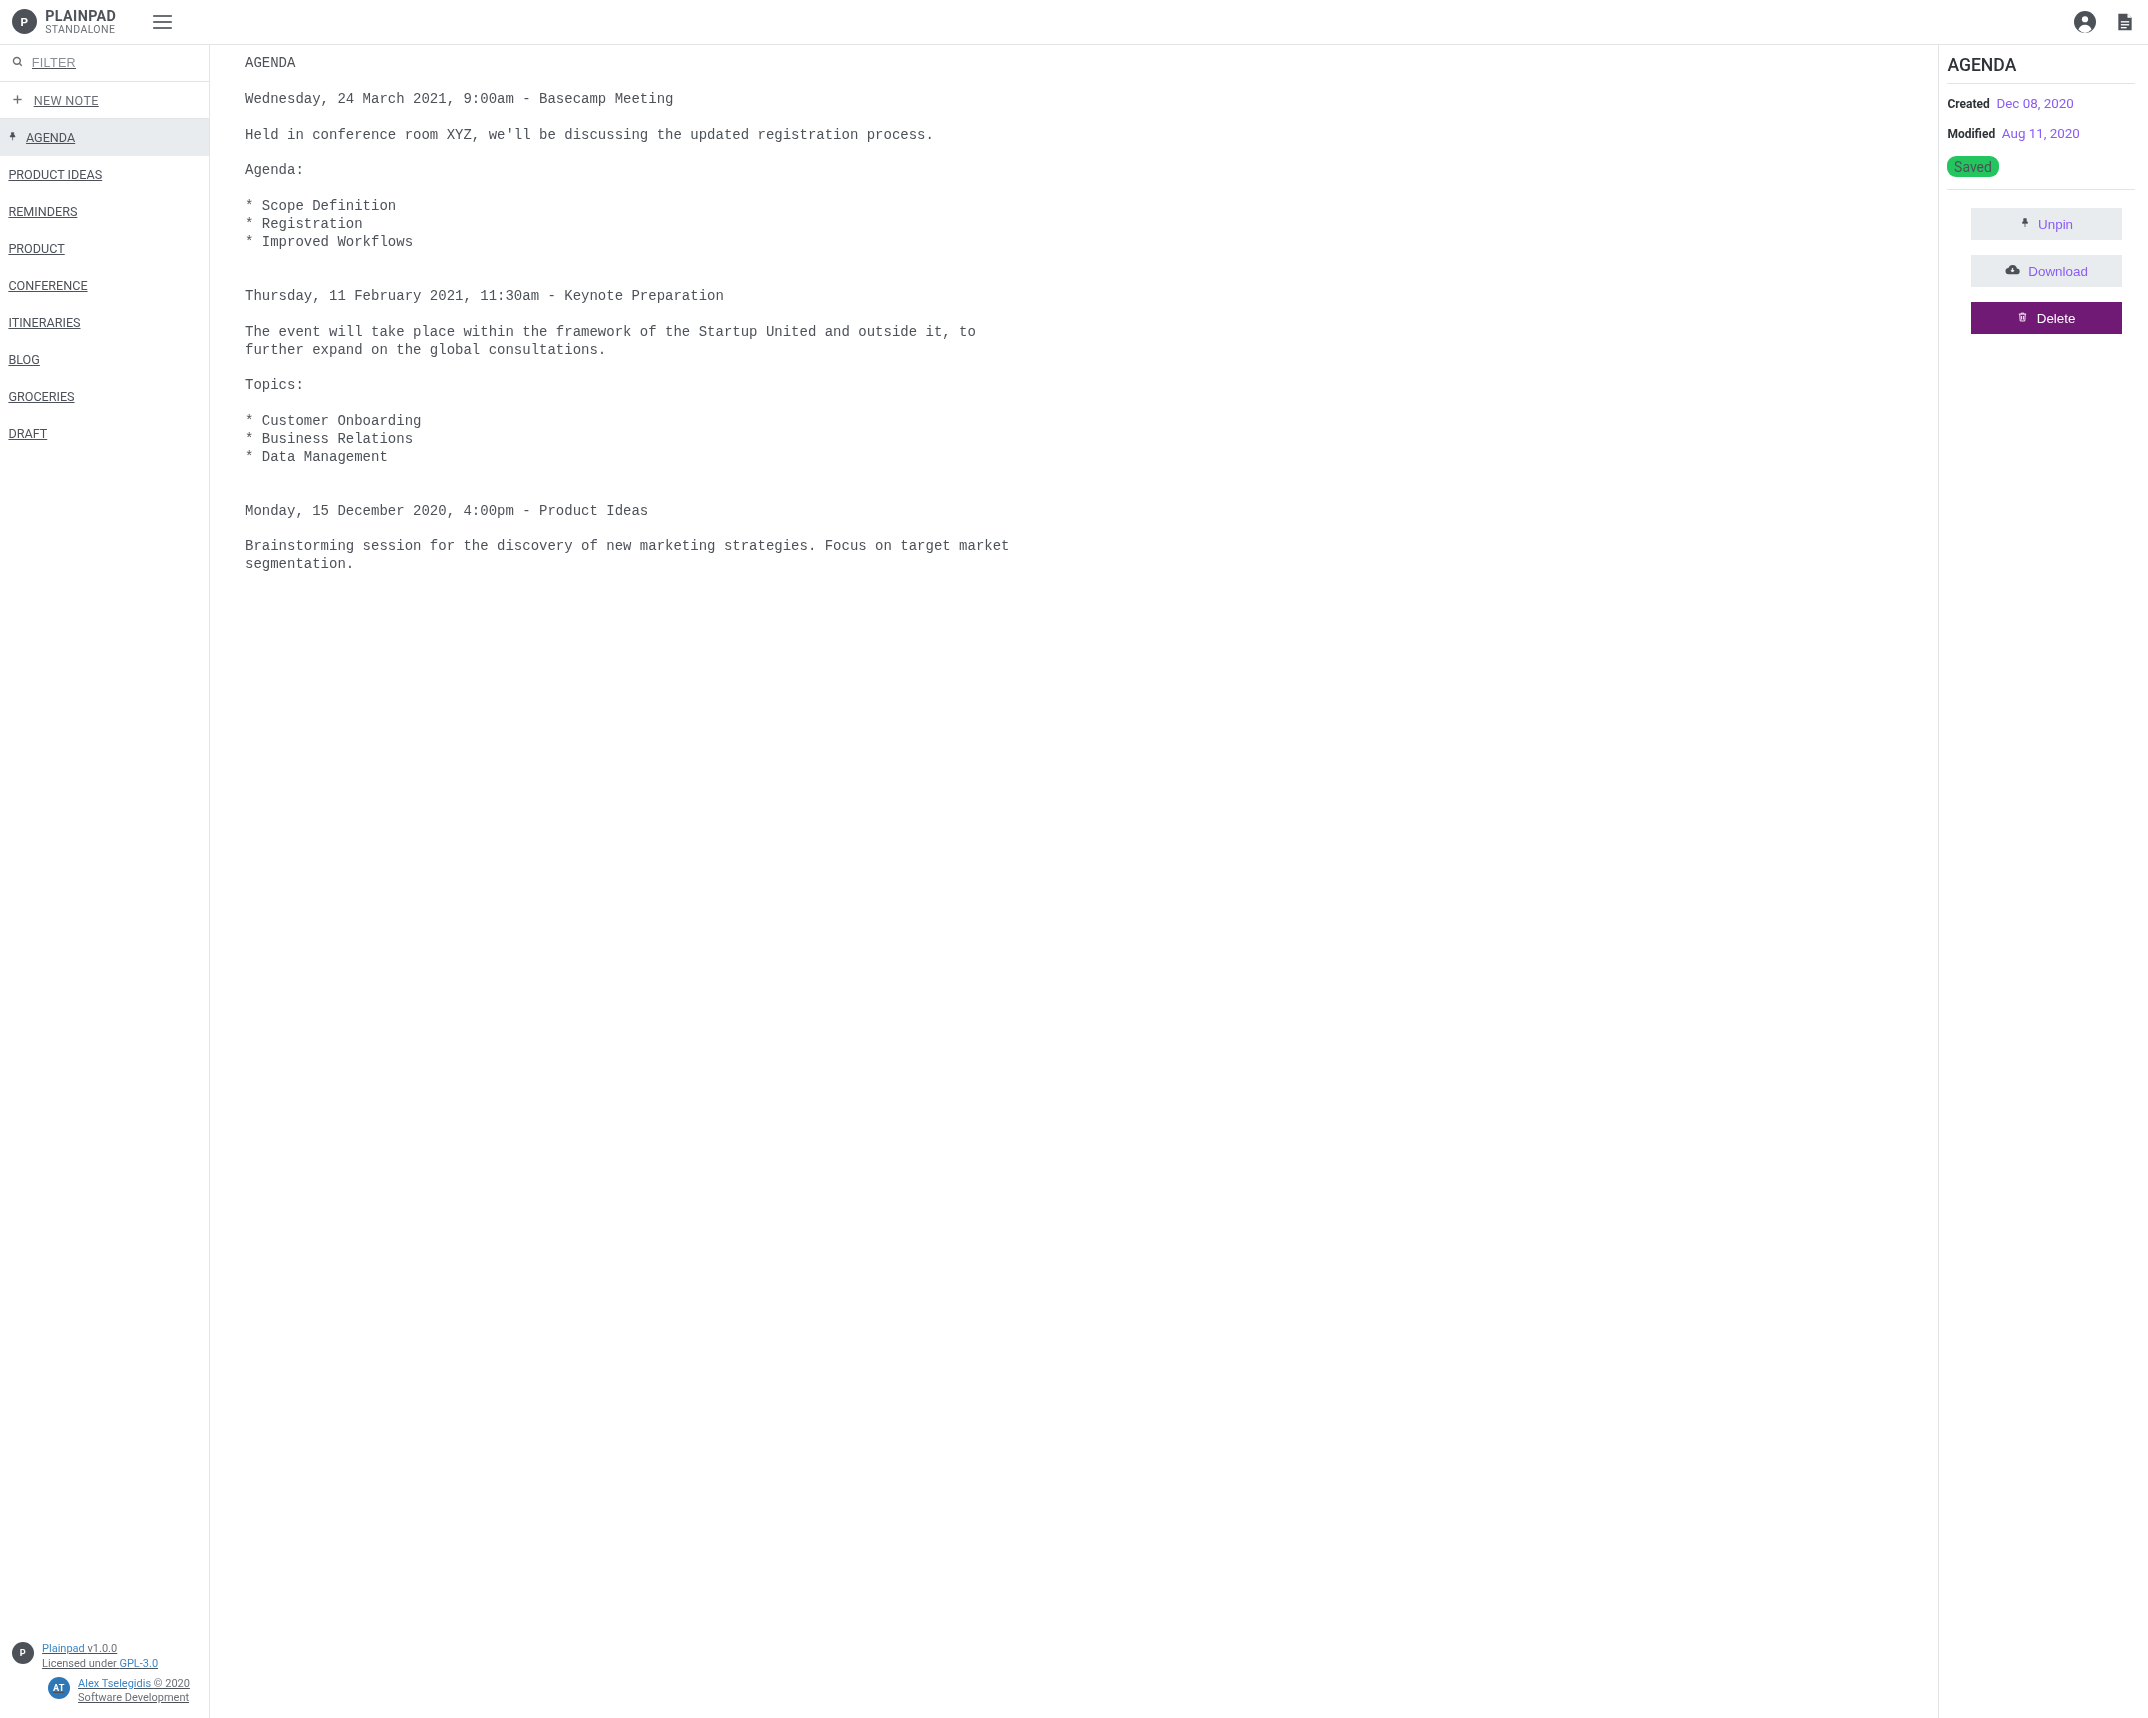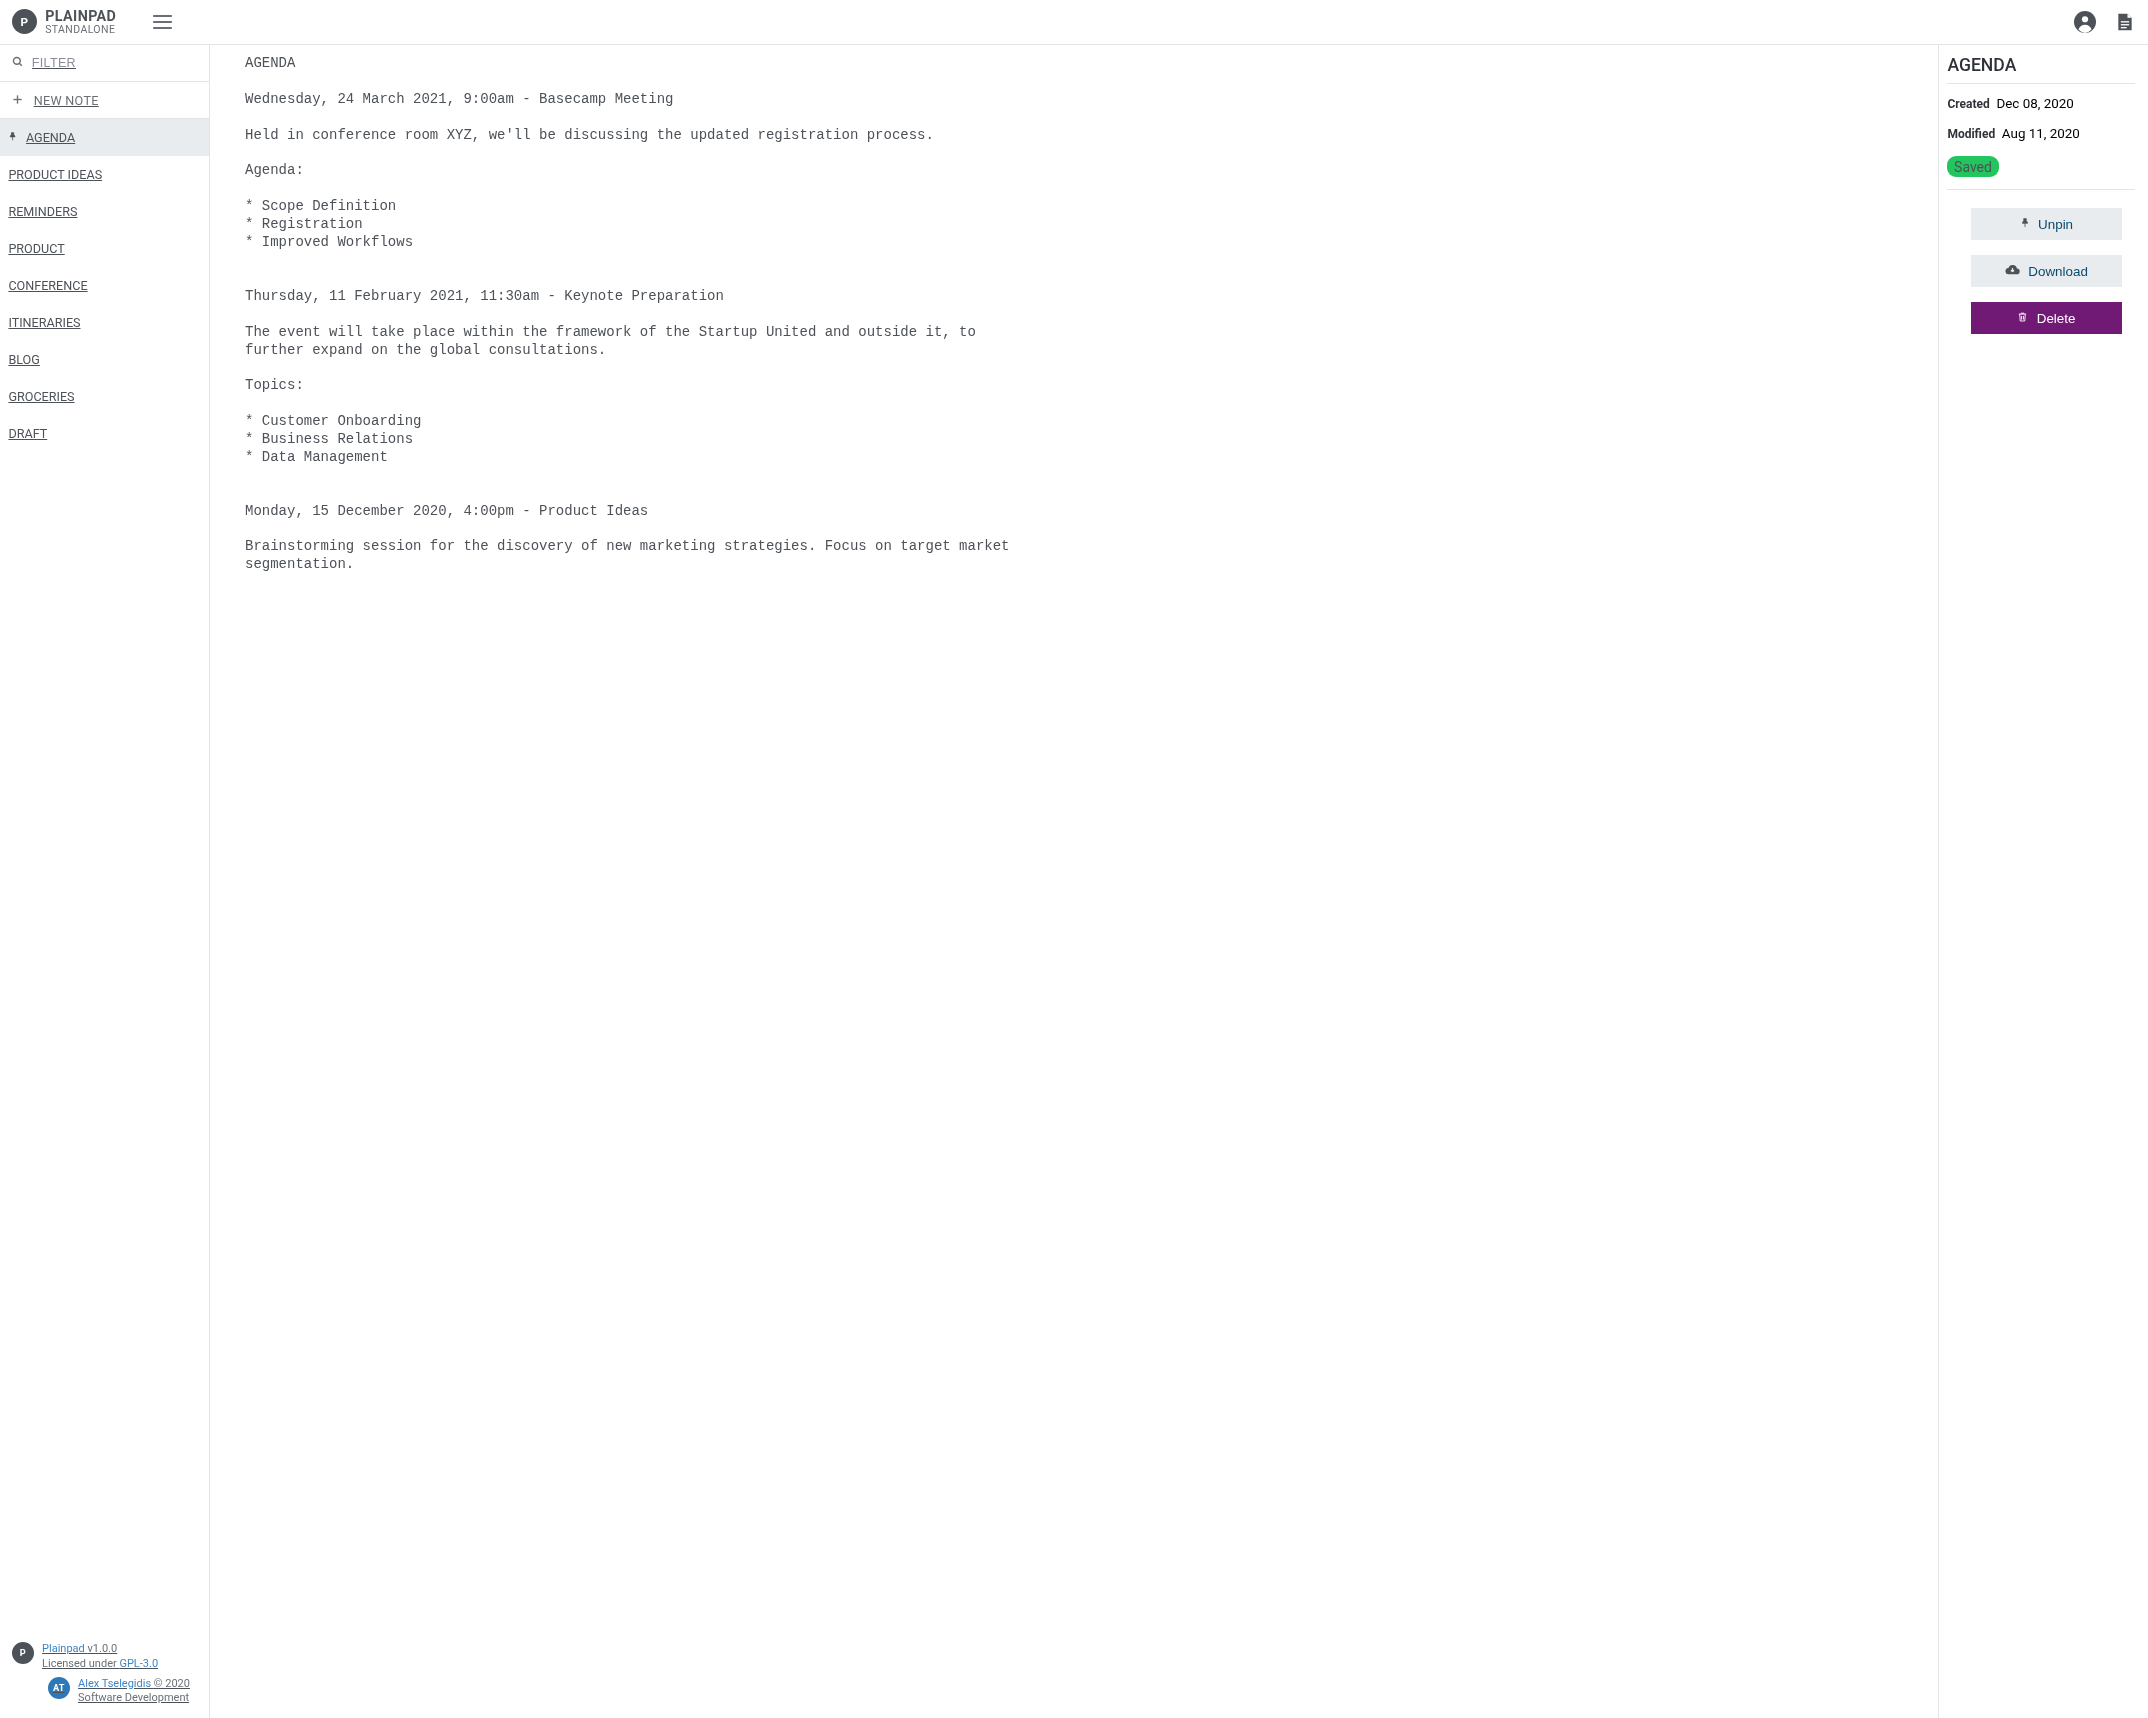--- a/index.html
+++ b/index.html
@@ -140,38 +140,38 @@
     border-left: 0.8px solid #e2e4e6;
     padding: 10px 13.4px 13.4px 8.4px;
   }
   .right-title {
     font-size: 17.6px; font-weight:500; color:#2f3338;
     padding-bottom: 8.4px; border-bottom:0.8px solid #e2e4e6;
     margin-bottom: 11.7px;
   }
   .meta-row { display:flex; align-items:center; gap:6.7px; margin-bottom: 15px; }
   .meta-label { font-weight:700; color:#2f3338; font-size:12px; }
-  .meta-value { color:#000000; font-size:13.4px; }
+  .meta-value { color:#8b5cf6; font-size:13.4px; }
   .saved-badge {
     display:inline-block;
     background:#22c55e; color:#4d5259;
     font-size:14px;
     padding: 2.5px 6.7px;
     border-radius: 9px;
     margin-bottom: 11.7px;
   }
   .divider { border-top:0.8px solid #e2e4e6; margin-bottom: 18.5px; }
 
   .action-btn {
     width: 151px;
     margin: 0 0 15px 23.5px;
     height: 32px;
     display:flex; align-items:center; justify-content:center;
     gap:8.4px;
-    background:#e9ecef; color:#0c4a6e;
+    background:#e9ecef; color:#8b5cf6;
     font-size:13.4px;
     cursor:pointer;
     border:none;
   }
   .action-btn.danger { background:#701a75; color:#fff; }
   .action-btn svg { flex-shrink:0; }
 </style>
 </head>
 <body>
 

